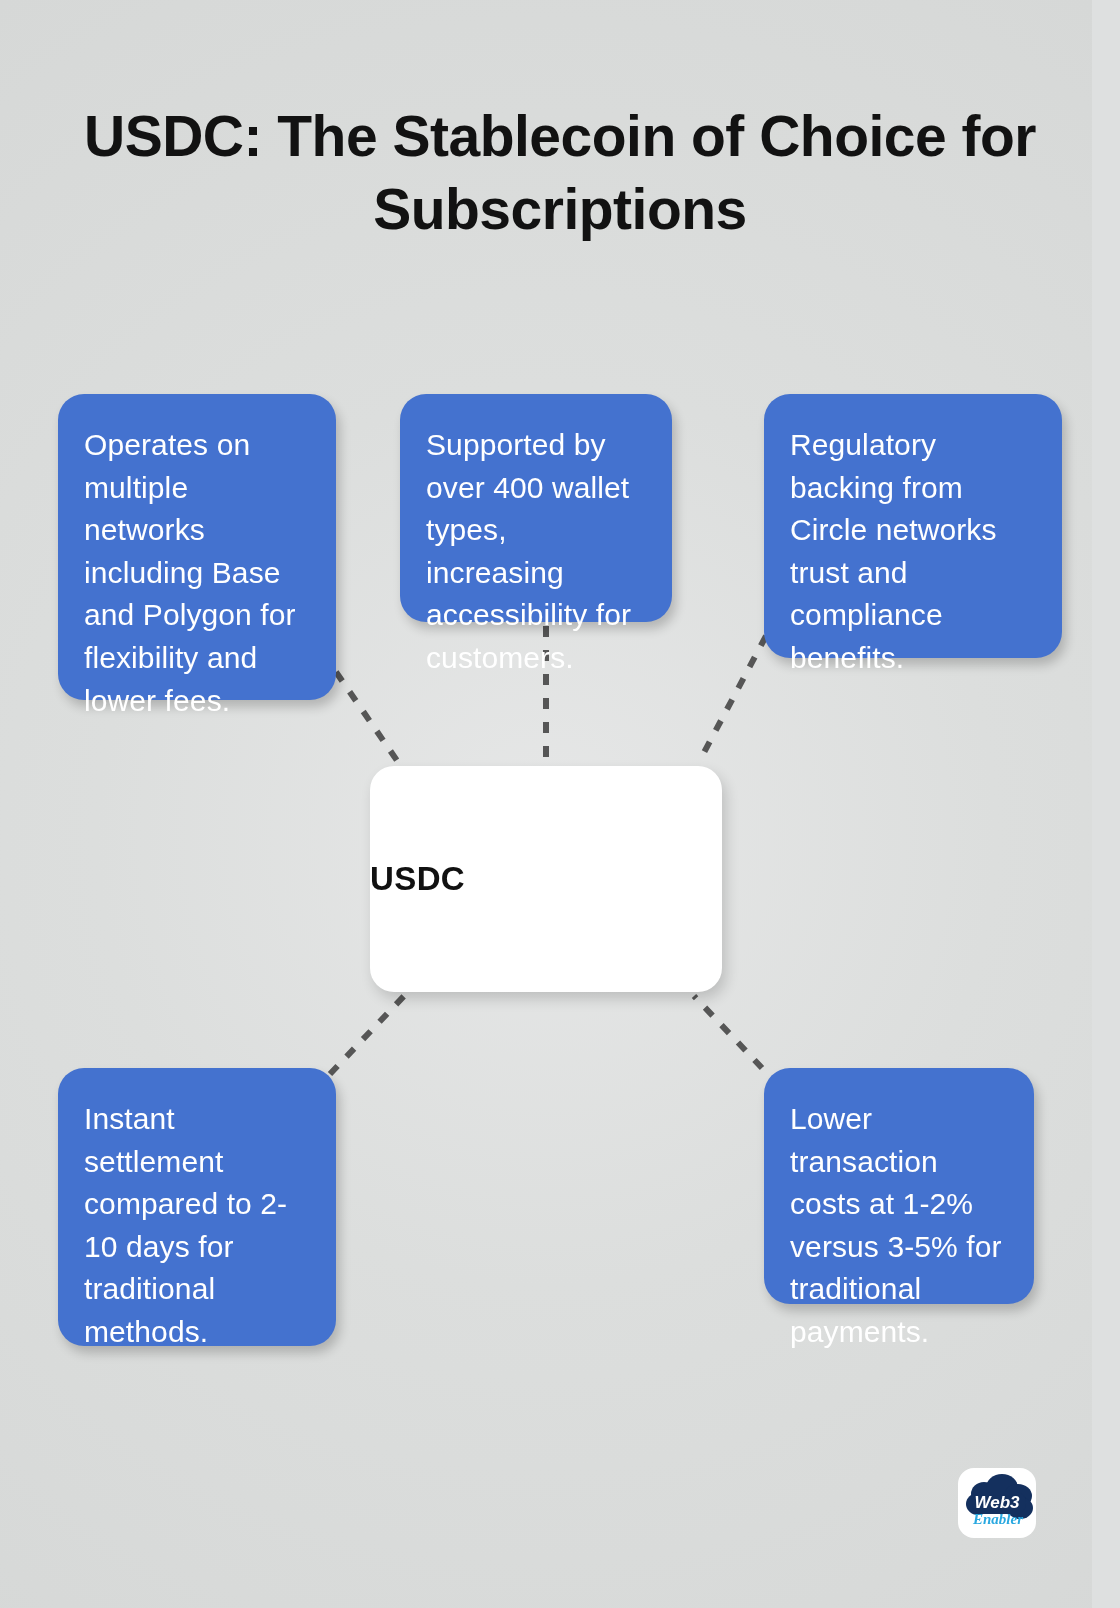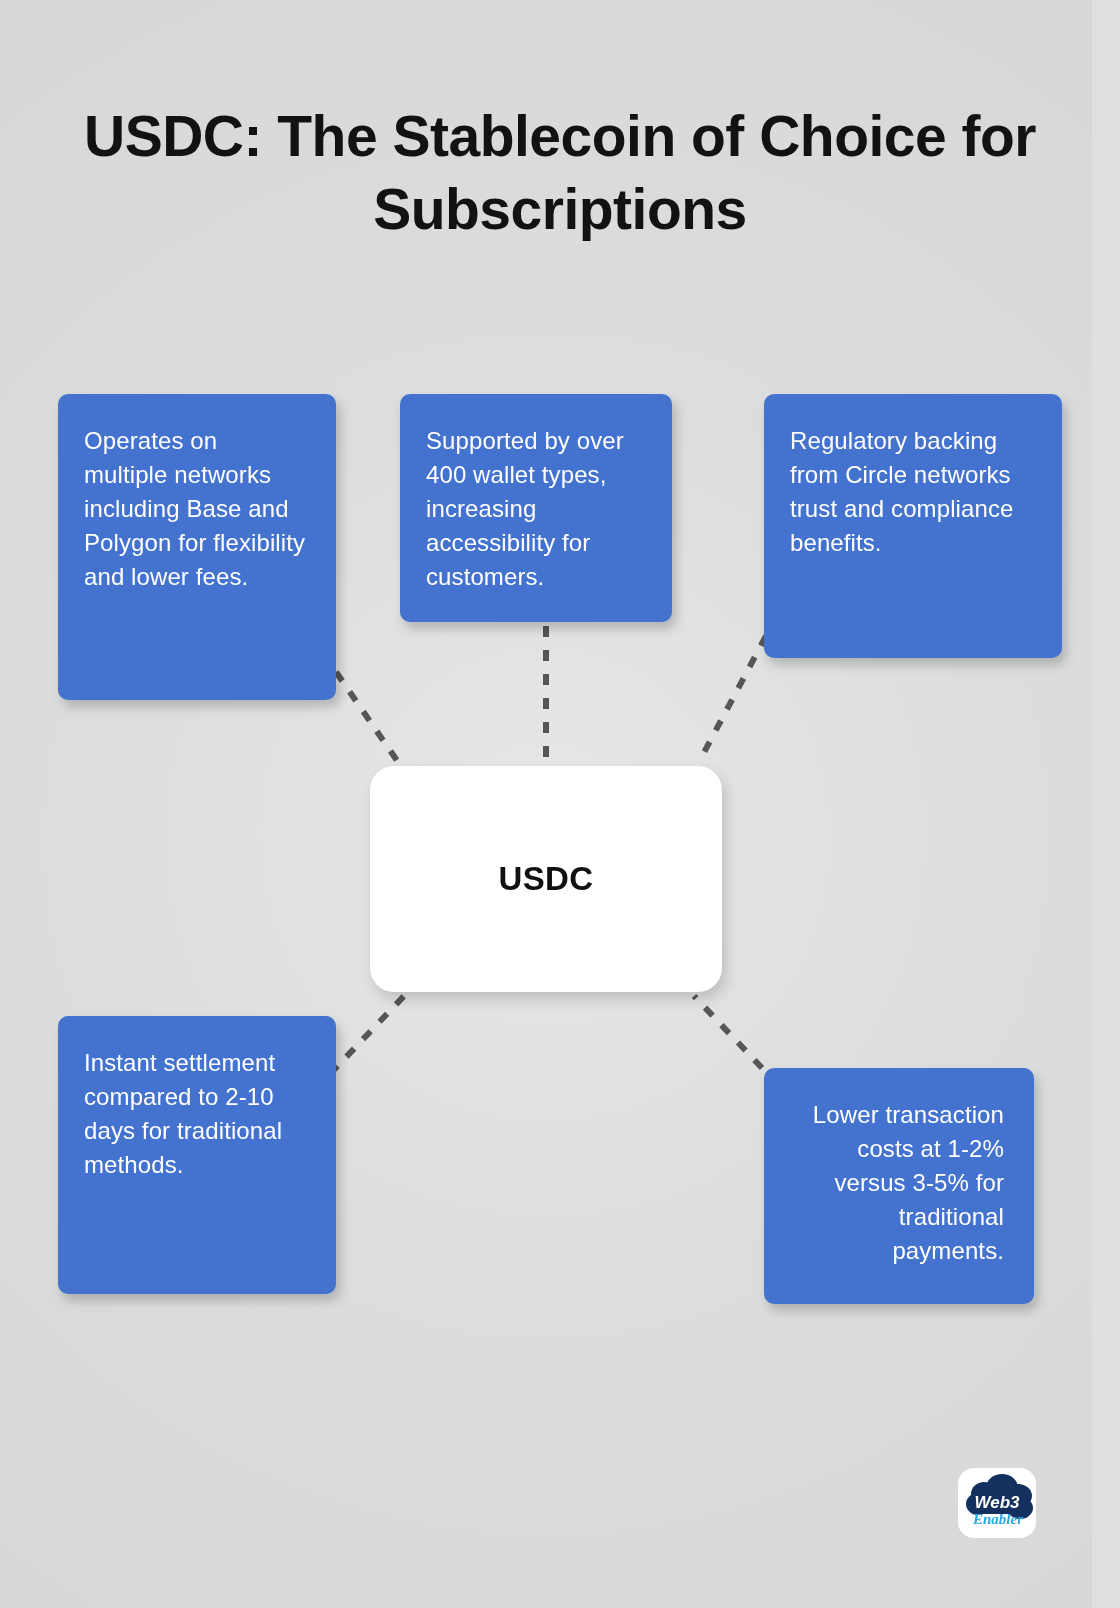--- a/index.html
+++ b/index.html
@@ -40,47 +40,47 @@
     stroke:#565656;
     stroke-width:6;
     stroke-dasharray:11 13;
     stroke-linecap:butt;
   }
 
   
   .card {
     position:absolute;
     background:#4472cf;
-    border-radius:10px;
+    border-radius:26px;
     box-shadow:4px 7px 11px rgba(0,0,0,0.20);
     color:#ffffff;
     padding:30px 30px 26px 26px;
-    font-size:24px;
+    font-size:30px;
     line-height:1.42;
     letter-spacing:0.1px;
   }
   .card .txt { display:block; }
 
   #card-networks   { left:58px;  top:394px;  width:278px; height:306px; }
   #card-wallets    { left:400px; top:394px;  width:272px; height:228px; }
   #card-regulatory { left:764px; top:394px;  width:298px; height:264px; }
-  #card-settlement { left:58px;  top:1016px; width:278px; height:278px; }
-  #card-costs      { left:764px; top:1068px; width:270px; height:236px;text-align:right; }
+  #card-settlement { left:58px;  top:1068px; width:278px; height:278px; }
+  #card-costs      { left:764px; top:1068px; width:270px; height:236px; }
 
   
   #center-node {
     position:absolute;
     left:370px; top:766px;
     width:352px; height:226px;
     background:#ffffff;
     border-radius:24px;
     box-shadow:4px 7px 14px rgba(0,0,0,0.16);
     display:flex;
     align-items:center;
-    justify-content:center;
+    justify-content:flex-start;
   }
   #center-label {
     font-size:33px;
     font-weight:bold;
     color:#111111;
     letter-spacing:0.4px;
   }
 
   
   #logo {

